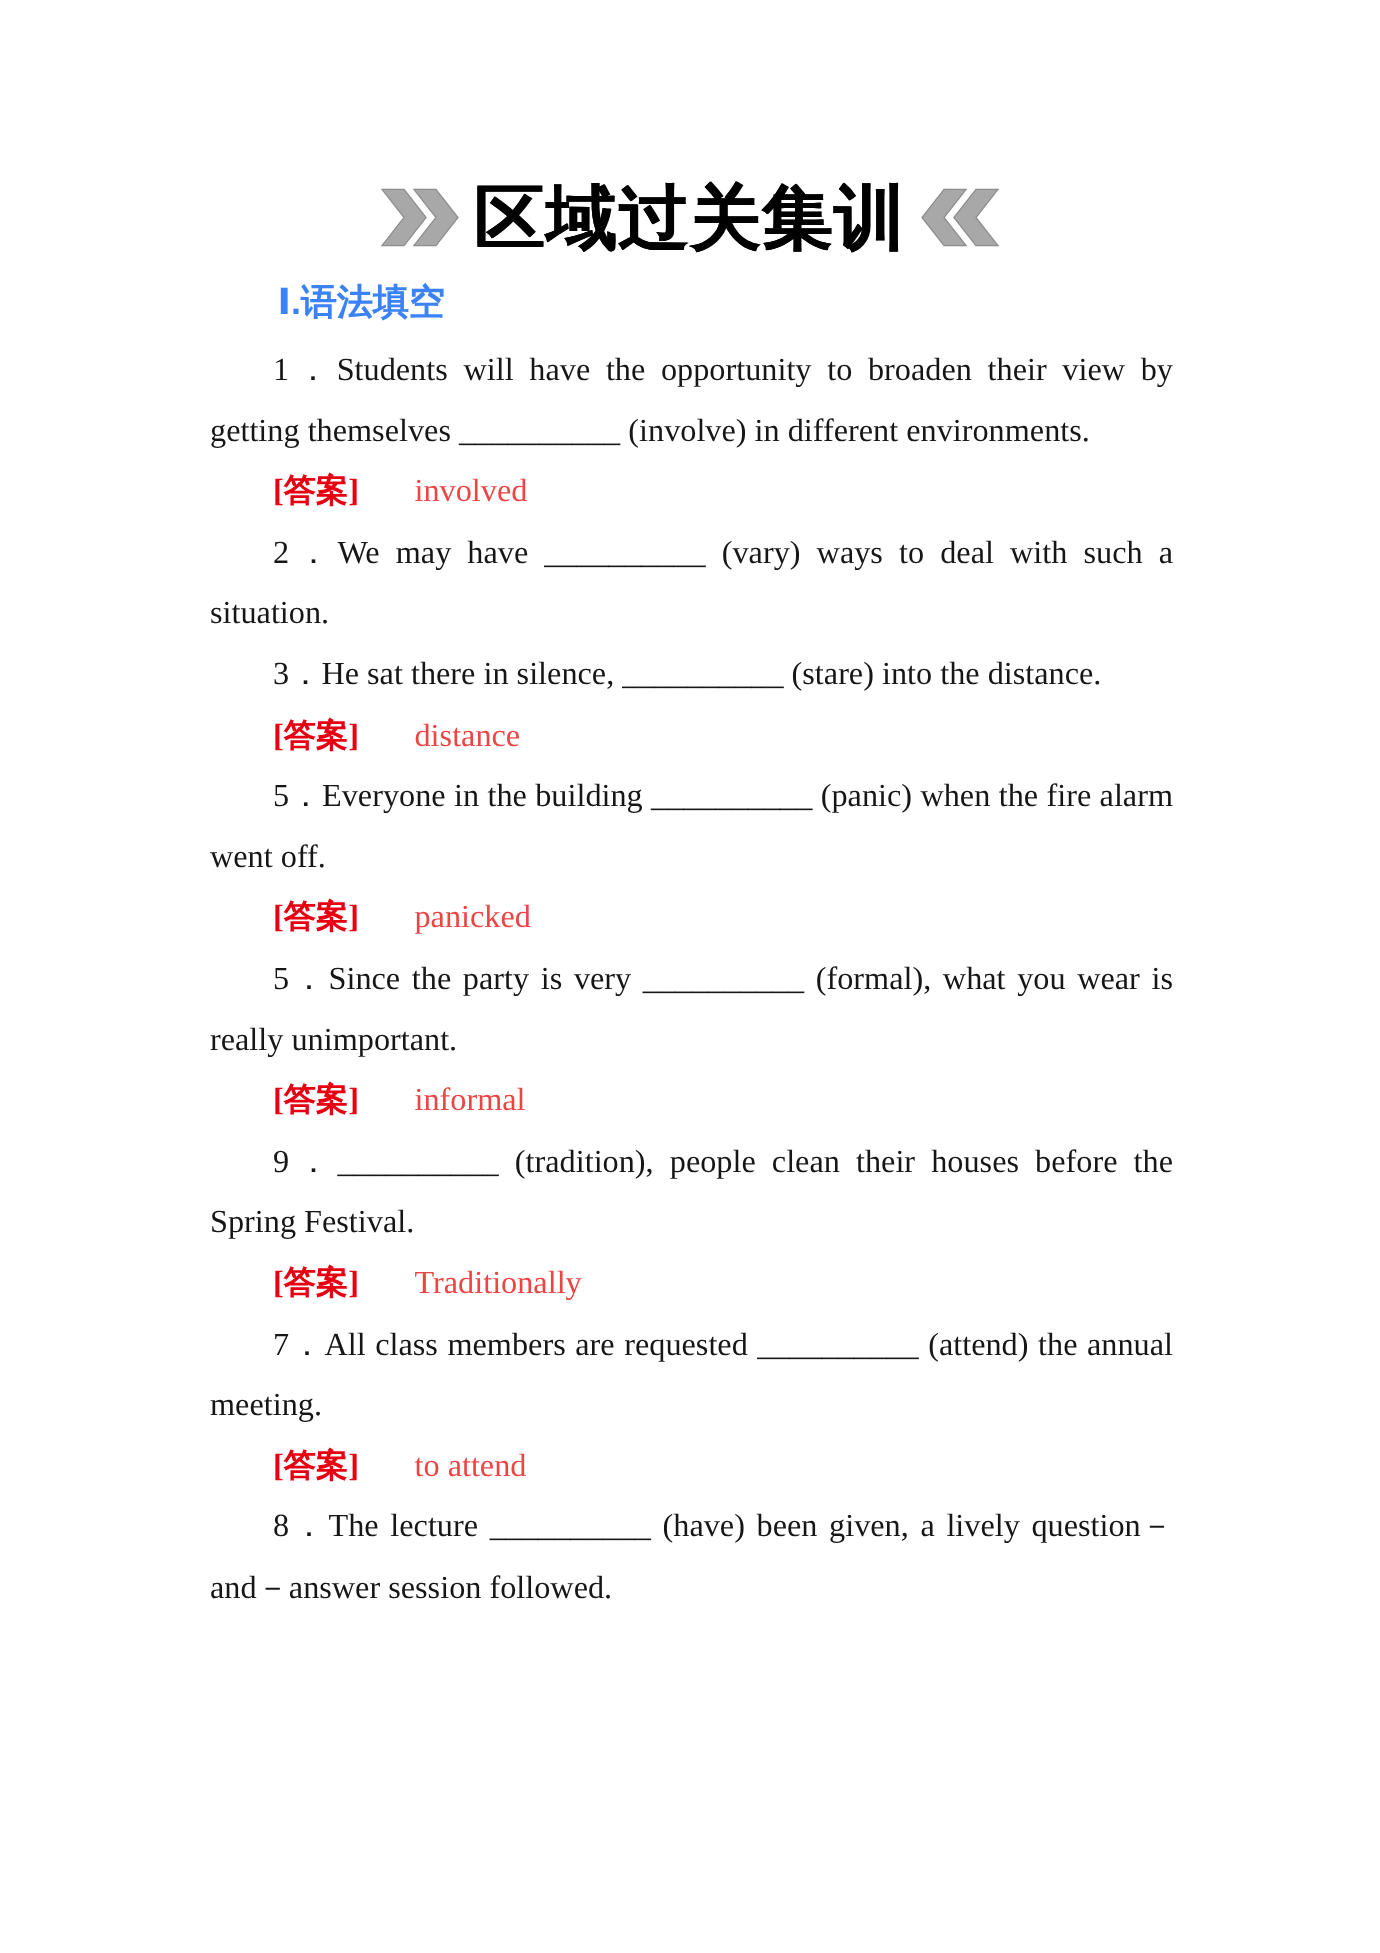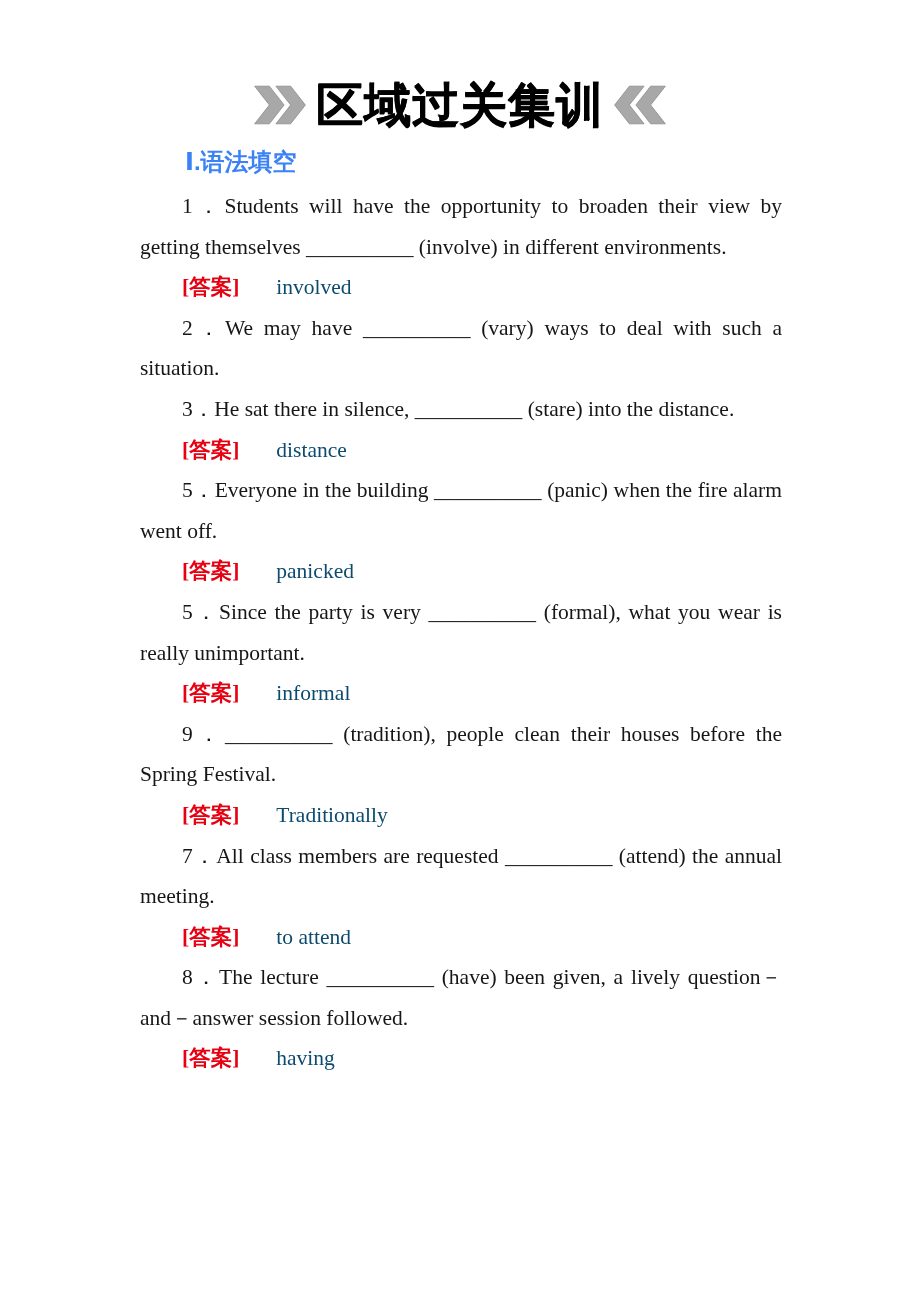--- a/index.html
+++ b/index.html
@@ -11,21 +11,21 @@
     overflow: hidden;
     font-family: "Liberation Serif", "DejaVu Serif", serif;
     color: #161616;
   }
   
   .title-row {
     display: flex;
     align-items: center;
     justify-content: center;
     gap: 9px;
-    padding-top: 78px;
+    padding-top: 118px;
   }
   .page-title {
     margin: 0;
     font-family: "Liberation Sans", "DejaVu Sans", sans-serif;
     font-weight: 900;
     font-size: 47px;
     line-height: 54px;
     letter-spacing: 1px;
     color: #000000;
     text-shadow: 0.6px 0 0 #000, 0 0.6px 0 #000;
@@ -58,21 +58,21 @@
   }
   p.a {
     margin: 0;
     text-indent: 42px;
   }
   .answer-label {
     color: #e60012;
     font-weight: 700;
     margin-right: 37px;
   }
-  .answer-word { color: #0c4a6e; }
+  .answer-word { color: #ef4444; }
 </style>
 </head>
 <body>
 
 <div class="page">
 
   <div class="title-row">
     <span class="chev">
       <svg width="54" height="40" viewBox="0 0 66 46" xmlns="http://www.w3.org/2000/svg">
         <polygon points="2,0 20,0 38,23 20,46 2,46 20,23" fill="#a8a8a8" stroke="#8d8d8d" stroke-width="1"></polygon>
@@ -106,16 +106,15 @@
     <p class="q">5．Since the party is very __________ (formal), what you wear is really unimportant.</p>
     <p class="a"><span class="answer-label">[答案]</span><span class="answer-word">informal</span></p>
 
     <p class="q">9．__________ (tradition), people clean their houses before the Spring Festival.</p>
     <p class="a"><span class="answer-label">[答案]</span><span class="answer-word">Traditionally</span></p>
 
     <p class="q">7．All class members are requested __________ (attend) the annual meeting.</p>
     <p class="a"><span class="answer-label">[答案]</span><span class="answer-word">to attend</span></p>
 
     <p class="q">8．The lecture __________ (have) been given, a lively question－and－answer session followed.</p>
-    <p class="a"><span class="answer-label">[答案]</span><span class="answer-word">having</span></p>
 
   </div>
 </div>
 
 </body></html>

